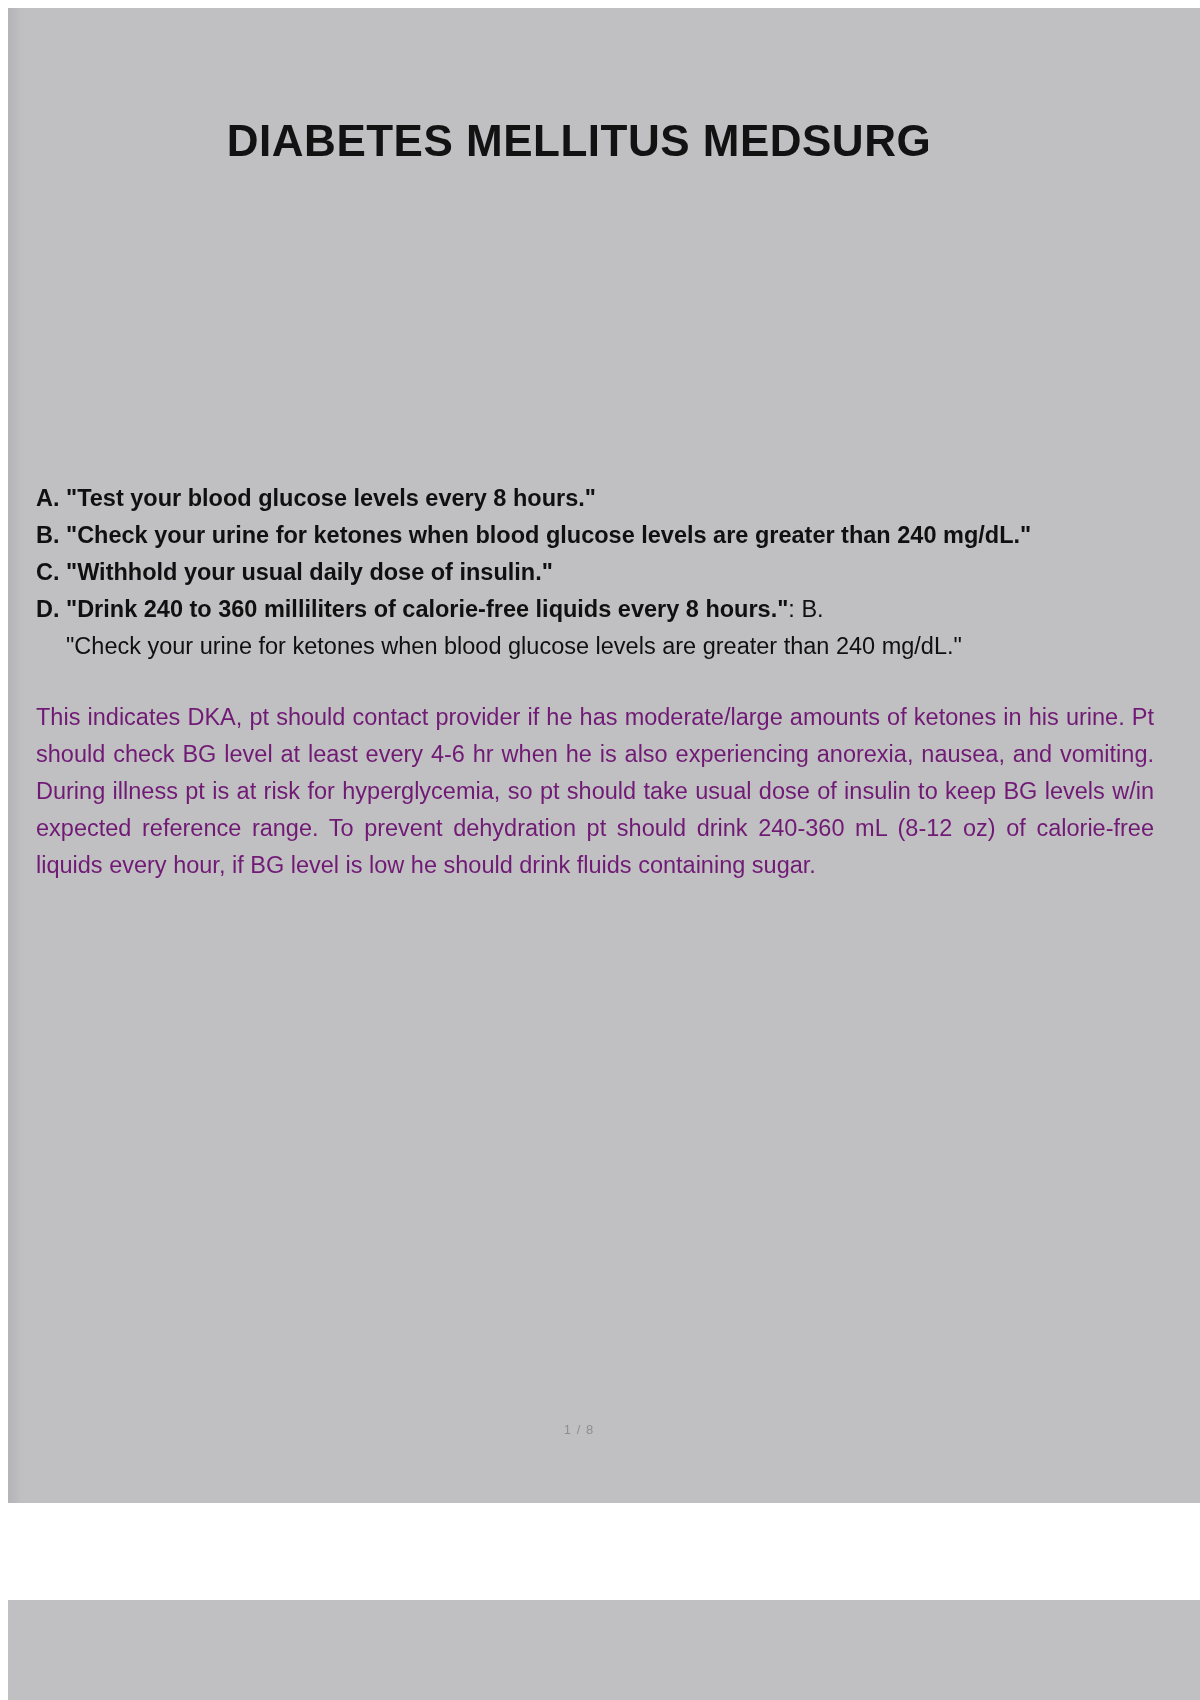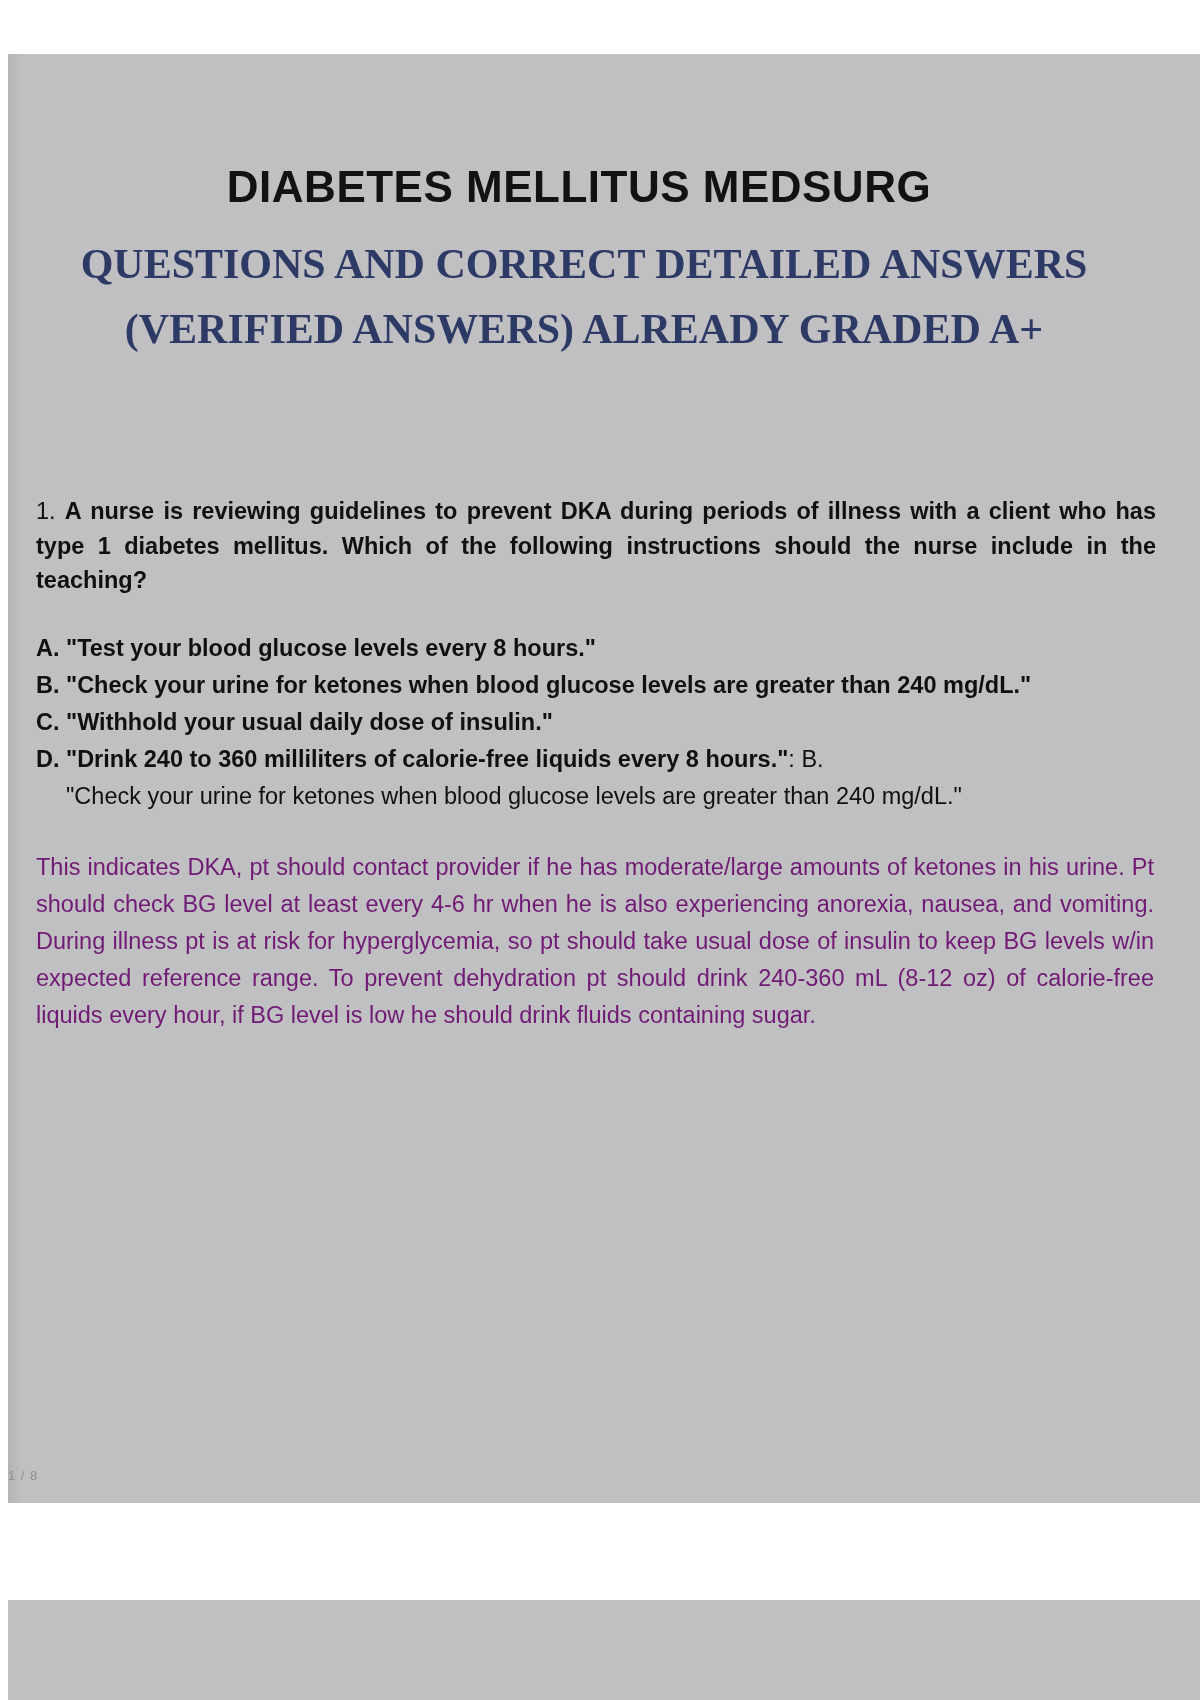--- a/index.html
+++ b/index.html
@@ -15,21 +15,20 @@
   }
 
   
   .page-wrap {
     position: absolute;
     left: 8px;
     top: 8px;
     width: 1192px;
     height: 1495px;
     overflow: hidden;
-    margin-top: 46px;
   }
   .page {
     position: absolute;
     left: 0;
     top: 0;
     width: 1192px;
     height: 1495px;
     background: #c0c0c2;
     overflow: hidden;
   }
@@ -132,21 +131,21 @@
     color: #701a75;
     text-align: justify;
   }
 
   
   .page-footer {
     position: absolute;
     left: 0;
     top: 1414px;
     width: 1142px;
-    text-align: left;
+    text-align: center;
     font-size: 13px;
     letter-spacing: 1px;
     color: #8e8e90;
   }
 
   
   .next-page-sliver {
     position: absolute;
     left: 8px;
     top: 1600px;
@@ -165,28 +164,23 @@
   }
 </style>
 </head>
 <body>
 
 <div class="page-wrap">
   <div class="page">
 
     <div class="doc-title">DIABETES MELLITUS MEDSURG</div>
 
-    <div class="doc-subtitle">QUESTIONS AND CORRECT DETAILED ANSWERS (VERIFIED ANSWERS) ALREADY GRADED A+</div>
 
     <div class="content">
 
-      <div class="q-block">
-        <span class="q-num">1.</span>
-        <span class="q-text">A nurse is reviewing guidelines to prevent DKA during periods of illness with a client who has type 1 diabetes mellitus. Which of the following instructions should the nurse include in the teaching?</span>
-      </div>
 
       <div class="options">
 
         <div class="option">
           <span class="option-letter">A.</span>
           <span class="option-body">"Test your blood glucose levels every 8 hours."</span>
         </div>
 
         <div class="option">
           <span class="option-letter">B.</span>

